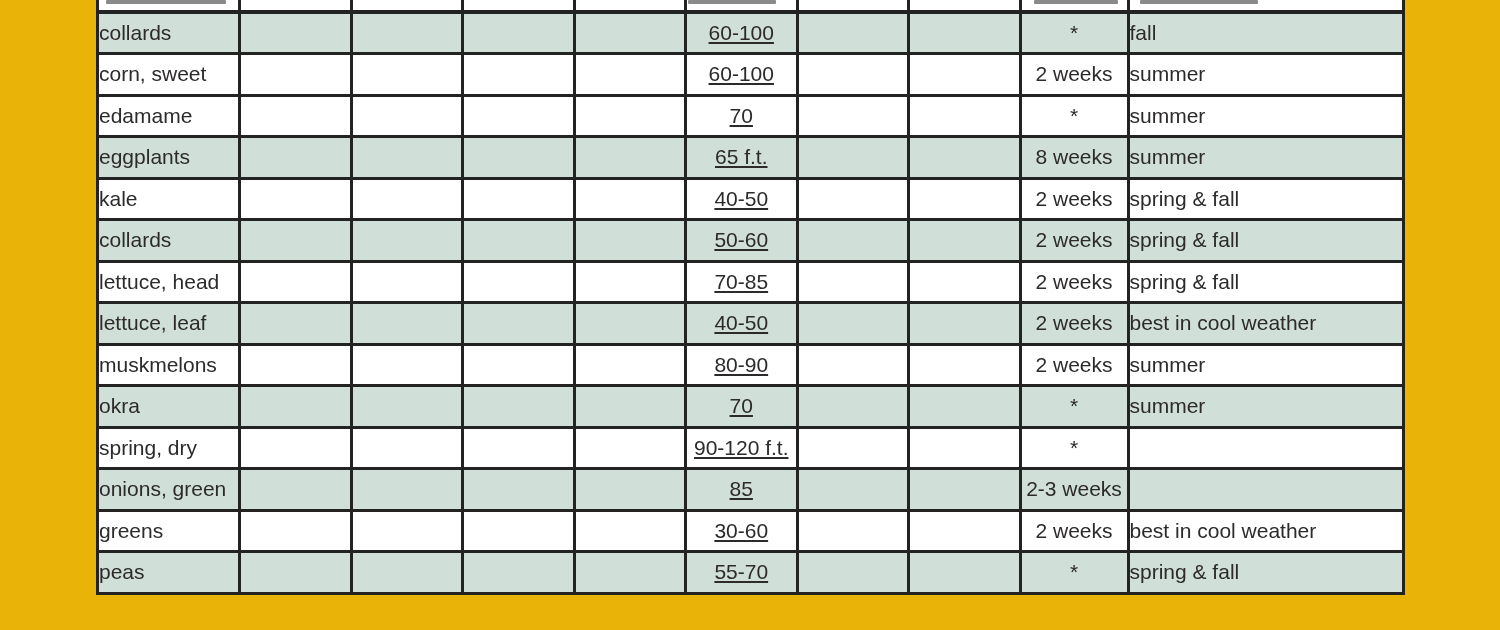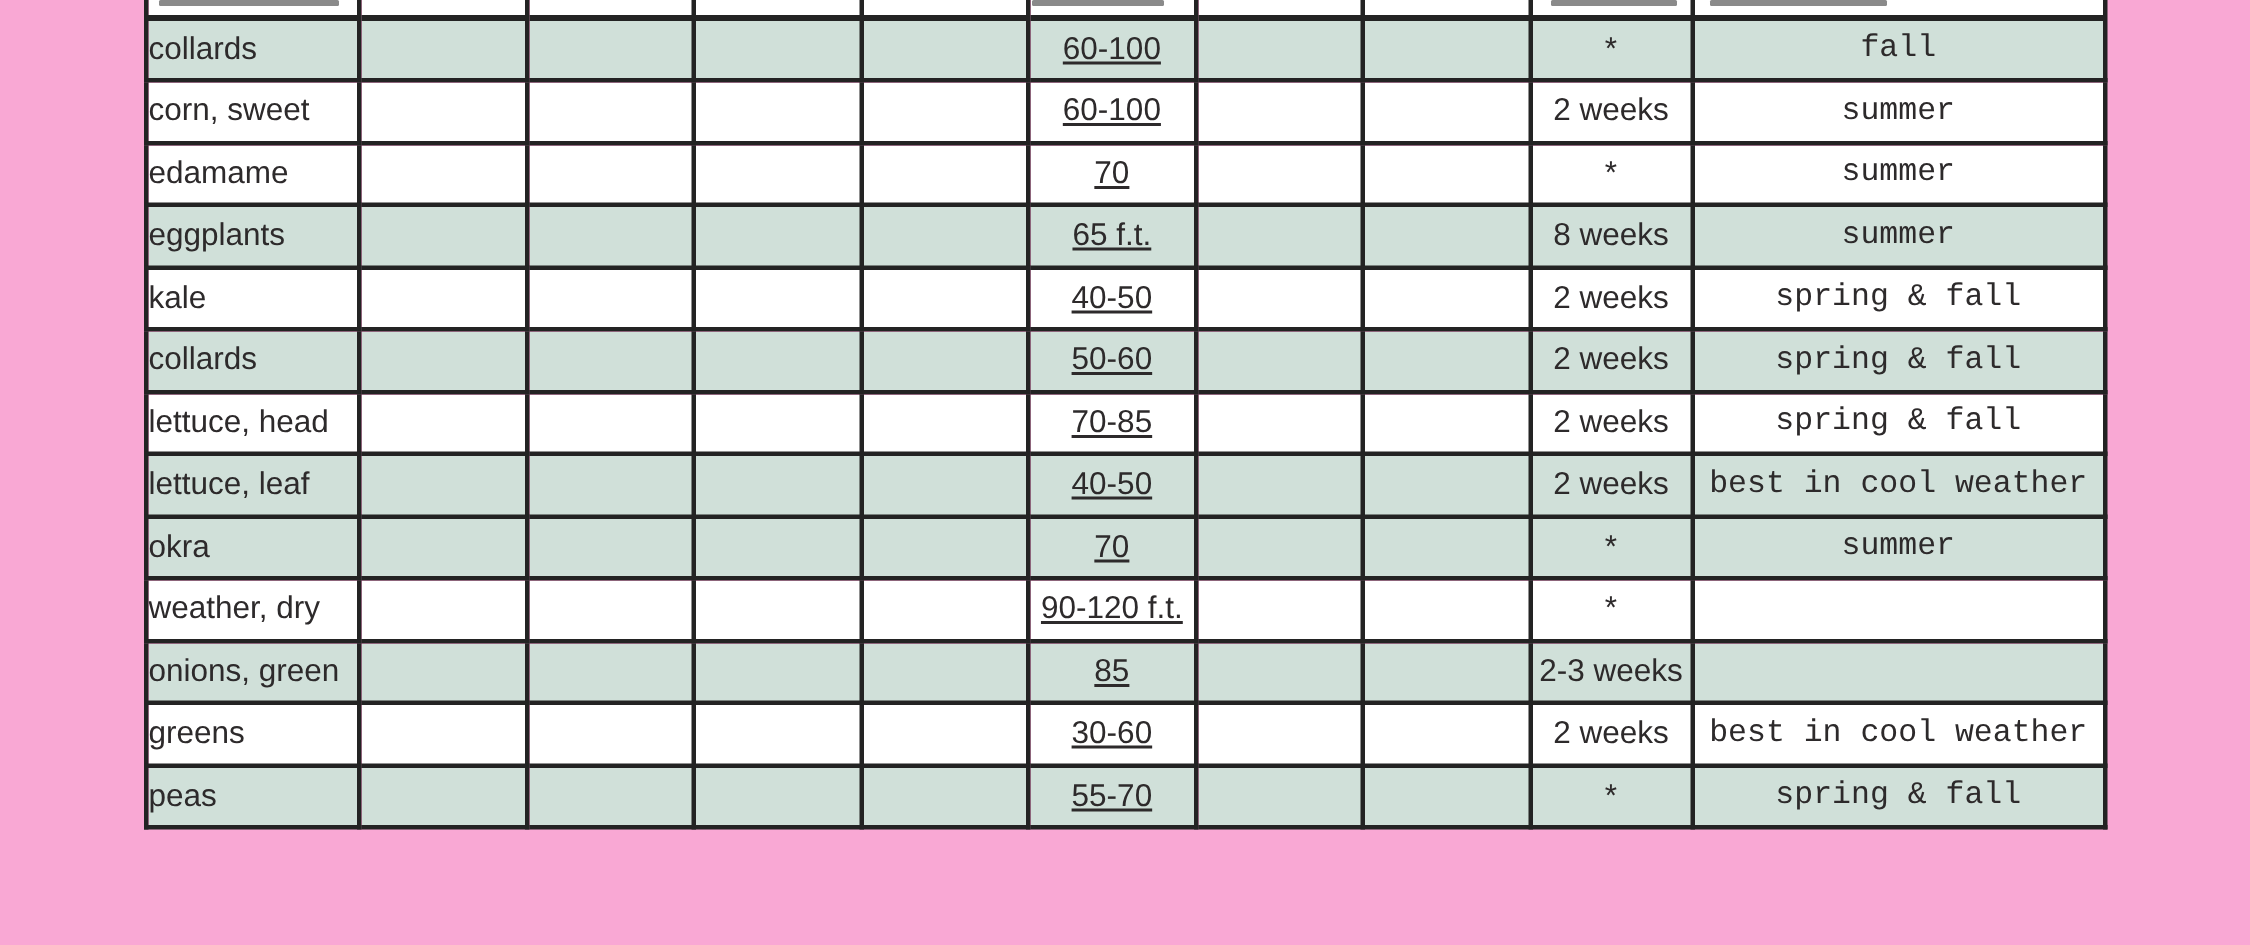--- a/index.html
+++ b/index.html
@@ -5,21 +5,21 @@
   html, body {
     margin: 0;
     padding: 0;
     background: #ffffff;
   }
   .stage {
     position: relative;
     width: 1500px;
     height: 630px;
     overflow: hidden;
-    background: #f9a8d4;
+    background: #eab308;
     font-family: "Liberation Sans", "DejaVu Sans", sans-serif;
     color: #2d2a2b;
   }
   table.planting {
     position: absolute;
     left: 96px;
     top: -32px;
     width: 1305px;
     border-collapse: collapse;
     table-layout: fixed;
@@ -33,21 +33,21 @@
     vertical-align: middle;
     overflow: hidden;
     white-space: nowrap;
   }
   tr.clipped-row td { border-bottom-width: 4px; }
   tr.shaded td { background: #d0e0d9; }
   tr.plain  td { background: #ffffff; }
   td.col-name   { text-align: left;  padding-left: 11px; }
   td.col-days   { text-align: center; text-decoration: underline; }
   td.col-harvest{ text-align: center; }
-  td.col-season { text-align: center;  padding-left: 11px; font-family: Liberation Mono, monospace; }
+  td.col-season { text-align: left;  padding-left: 11px; }
   col.c-name   { width: 142px; }
   col.c-empty  { width: 111.5px; }
   col.c-days   { width: 111.5px; }
   col.c-harvest{ width: 108px; }
   col.c-season { width: 275px; }
   .remnant {
     position: absolute;
     top: 0;
     height: 4px;
     background: #4c4c4c;
@@ -174,34 +174,46 @@
           <td class="col-empty"></td>
           <td class="col-empty"></td>
           <td class="col-empty"></td>
           <td class="col-empty"></td>
           <td class="col-days">40-50</td>
           <td class="col-empty"></td>
           <td class="col-empty"></td>
           <td class="col-harvest">2 weeks</td>
           <td class="col-season">best in cool weather</td>
         </tr>
+        <tr class="plain">
+          <td class="col-name">muskmelons</td>
+          <td class="col-empty"></td>
+          <td class="col-empty"></td>
+          <td class="col-empty"></td>
+          <td class="col-empty"></td>
+          <td class="col-days">80-90</td>
+          <td class="col-empty"></td>
+          <td class="col-empty"></td>
+          <td class="col-harvest">2 weeks</td>
+          <td class="col-season">summer</td>
+        </tr>
         <tr class="shaded">
           <td class="col-name">okra</td>
           <td class="col-empty"></td>
           <td class="col-empty"></td>
           <td class="col-empty"></td>
           <td class="col-empty"></td>
           <td class="col-days">70</td>
           <td class="col-empty"></td>
           <td class="col-empty"></td>
           <td class="col-harvest">*</td>
           <td class="col-season">summer</td>
         </tr>
         <tr class="plain">
-          <td class="col-name">weather, dry</td>
+          <td class="col-name">spring, dry</td>
           <td class="col-empty"></td>
           <td class="col-empty"></td>
           <td class="col-empty"></td>
           <td class="col-empty"></td>
           <td class="col-days">90-120 f.t.</td>
           <td class="col-empty"></td>
           <td class="col-empty"></td>
           <td class="col-harvest">*</td>
           <td class="col-season"></td>
         </tr>

